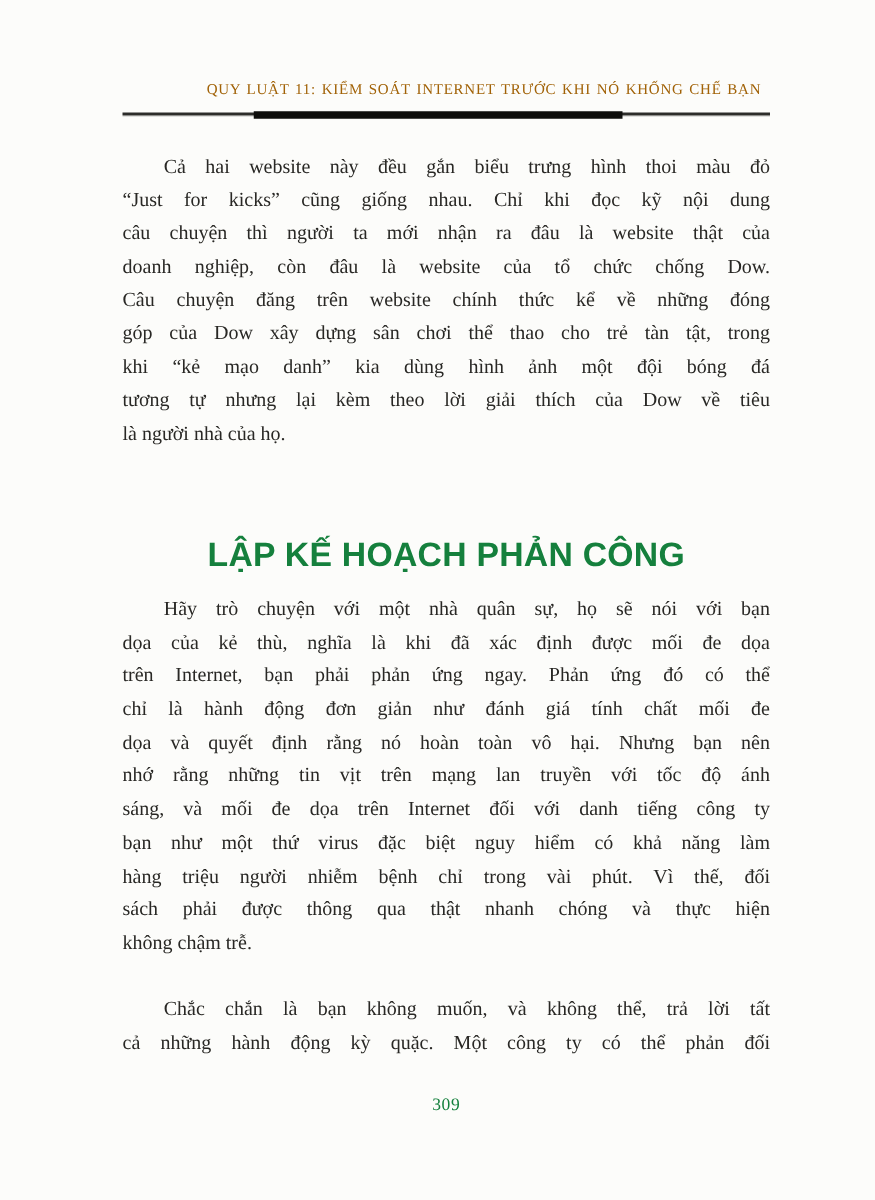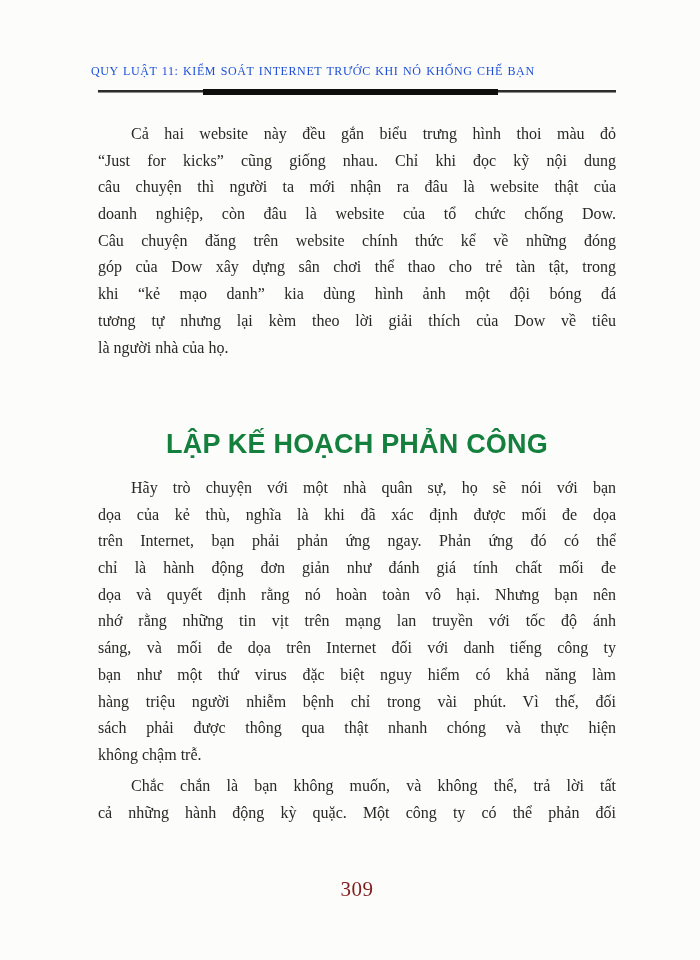--- a/index.html
+++ b/index.html
@@ -15,25 +15,25 @@
     background: #fcfcfa;
     font-family: "Liberation Serif", serif;
     color: #292825;
     overflow: hidden;
   }
   .running-header {
     position: absolute;
     top: 64px;
     left: 91px;
     width: 518px;
-    text-align: left;
+    text-align: right;
     font-size: 12px;
     letter-spacing: 0.6px;
     word-spacing: 1px;
-    color: #1d4ed8;
+    color: #a16207;
     white-space: nowrap;
   }
   .header-rule {
     position: absolute;
     top: 89px;
     left: 98px;
     width: 518px;
     height: 6px;
   }
   .header-rule .rule-thin {
@@ -69,43 +69,43 @@
     overflow: visible;
   }
   .body-line.indent {
     text-indent: 33px;
   }
   .body-line.para-end {
     text-align-last: left;
   }
   .para-1 { top: 121px; }
   .para-2 { top: 475px; }
-  .para-3 { top: 773px; }
+  .para-3 { top: 795px; }
   .section-heading {
     position: absolute;
     top: 429px;
     left: 98px;
     width: 518px;
     text-align: center;
     font-family: Liberation Sans, sans-serif;
     font-weight: bold;
     font-size: 27px;
     letter-spacing: 0.2px;
     color: #15803d;
     white-space: nowrap;
   }
   .page-number {
     position: absolute;
     top: 877px;
     left: 98px;
     width: 518px;
     text-align: center;
-    font-size: 21px;
+    font-size: 14px;
     letter-spacing: 0.5px;
-    color: #7f1d1d;
+    color: #15803d;
   }
 </style>
 </head>
 <body>
 
 <div class="page">
 
   <div class="running-header">QUY LUẬT 11: KIỂM SOÁT INTERNET TRƯỚC KHI NÓ KHỐNG CHẾ BẠN</div>
 
   <div class="header-rule">

